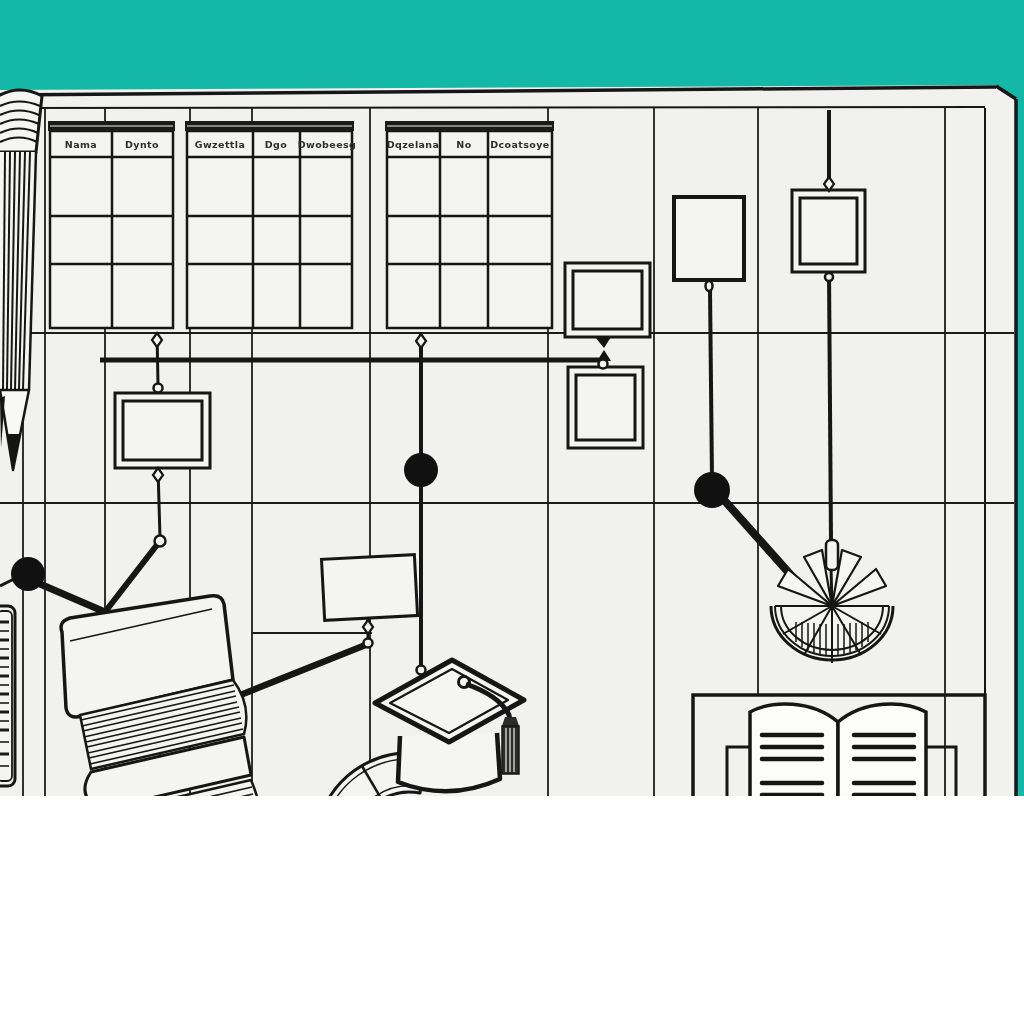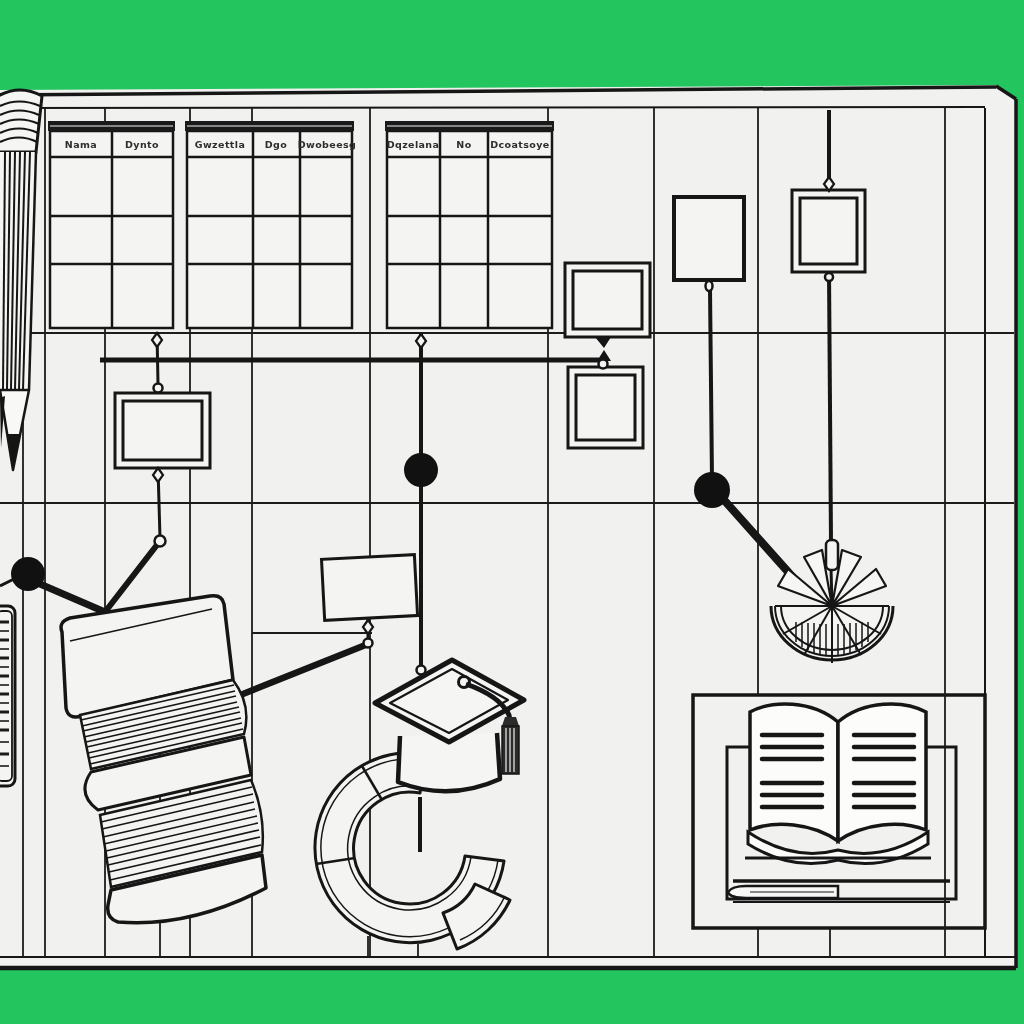--- a/index.html
+++ b/index.html
@@ -1,16 +1,16 @@
 <!DOCTYPE html>
 <html><head>
 <meta charset="utf-8">
 <style>
   html,body{margin:0;padding:0;background:#ffffff;}
-  .stage{position:relative;width:1024px;height:1024px;background:#22c55e;overflow:hidden;}
+  .stage{position:relative;width:1024px;height:796px;background:#14b8a6;overflow:hidden;}
   svg{display:block;}
   text.hdr{font-family:"DejaVu Sans",sans-serif;font-size:9.5px;font-weight:700;fill:#2d2d2d;letter-spacing:.4px;}
 </style>
 </head>
 <body>
 
 <div class="stage">
 <svg width="1024" height="1024" viewBox="0 0 1024 1024">
 
   <g>

